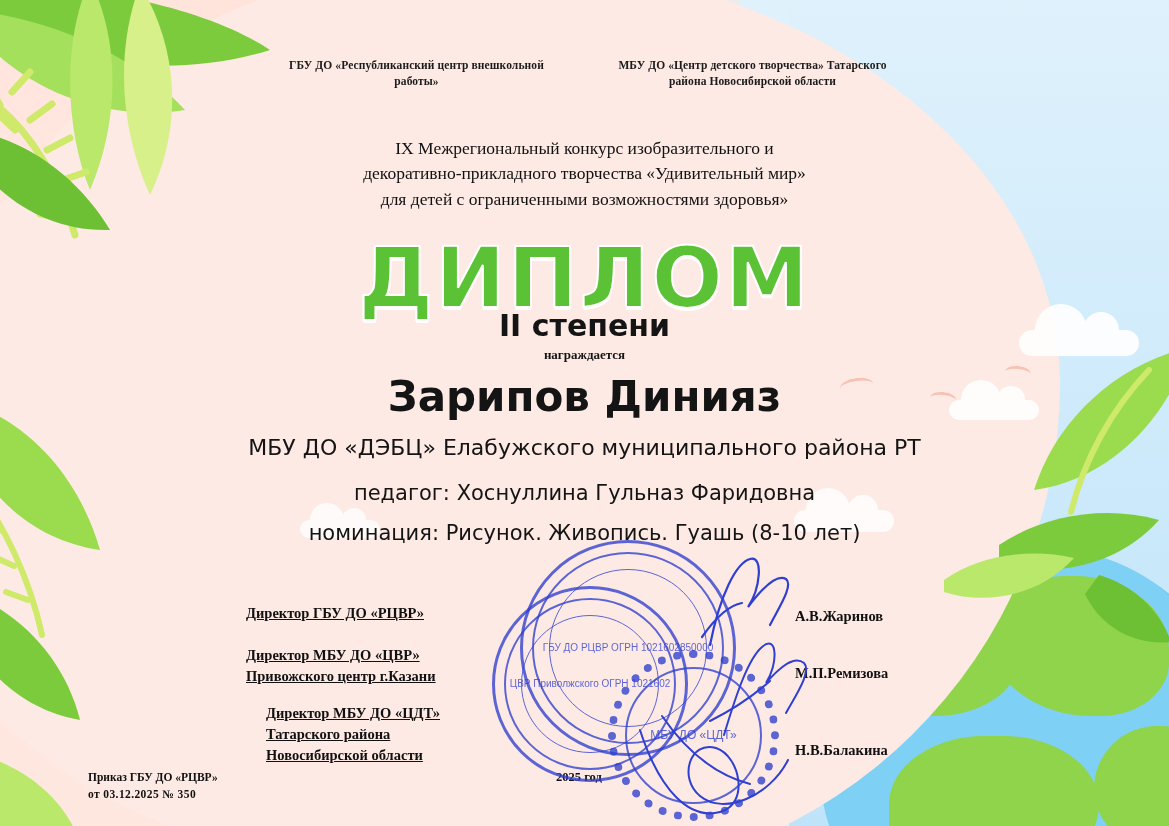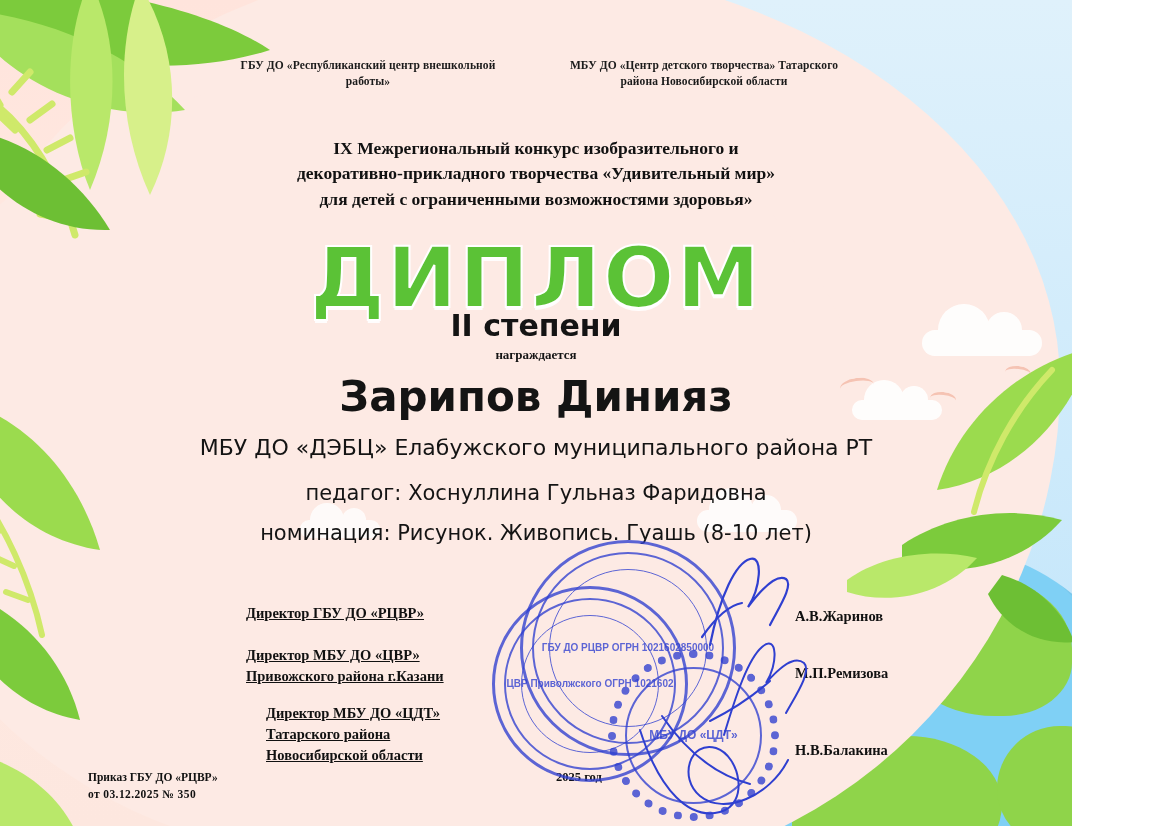--- a/index.html
+++ b/index.html
@@ -2,21 +2,21 @@
 <html lang="ru"><head>
 <meta charset="utf-8">
 <style>
   html, body {
     margin: 0;
     padding: 0;
     background: #ffffff;
   }
   #page {
     position: relative;
-    width: 1072px;
+    width: 1169px;
     height: 826px;
     overflow: hidden;
     font-family: "Liberation Serif", serif;
     background: #ffe9e4;
   }
 
   
   .bg-base {
     position: absolute;
     inset: 0;
@@ -122,21 +122,21 @@
   .org {
     text-align: center;
     line-height: 1.35;
     width: 290px;
   }
 
   .contest {
     position: absolute;
     top: 136px; left: 0; right: 0;
     text-align: center;
-    font-weight: bold;
+    font-weight: normal;
     font-size: 17.5px;
     line-height: 1.45;
     color: #111;
   }
   .contest div { white-space: nowrap; }
 
   .diploma-word {
     position: absolute;
     top: 229px; left: 0; right: 0;
     text-align: center;
@@ -260,21 +260,21 @@
     border: 1.5px solid #2f3fd0;
   }
   .stamp .txt {
     position: absolute;
     inset: 0;
     display: flex;
     align-items: center;
     justify-content: center;
     text-align: center;
     font-family: "Liberation Sans", sans-serif;
-    font-weight: bold;
+    font-weight: normal;
     font-size: 10px;
     line-height: 1.2;
     color: #2f3fd0;
   }
   .stamp.big {
     left: 520px; top: 540px;
     width: 210px; height: 210px;
   }
   .stamp.mid {
     left: 492px; top: 586px;
@@ -380,21 +380,21 @@
   <div class="recipient">Зарипов Динияз</div>
   <div class="org-line">МБУ ДО «ДЭБЦ» Елабужского муниципального района РТ</div>
   <div class="teacher-line">педагог: Хоснуллина Гульназ Фаридовна</div>
   <div class="nomination-line">номинация: Рисунок. Живопись. Гуашь (8-10 лет)</div>
 
   <div class="sig s1">
     <div>Директор ГБУ ДО «РЦВР»</div>
   </div>
   <div class="sig s2">
     <div>Директор МБУ ДО «ЦВР»</div>
-    <div>Привожского района г.Казани</div>
+    <div>Привожского центр г.Казани</div>
   </div>
   <div class="sig s3">
     <div>Директор МБУ ДО «ЦДТ»</div>
     <div>Татарского района</div>
     <div>Новосибирской области</div>
   </div>
 
   <div class="name n1">А.В.Жаринов</div>
   <div class="name n2">М.П.Ремизова</div>
   <div class="name n3">Н.В.Балакина</div>

